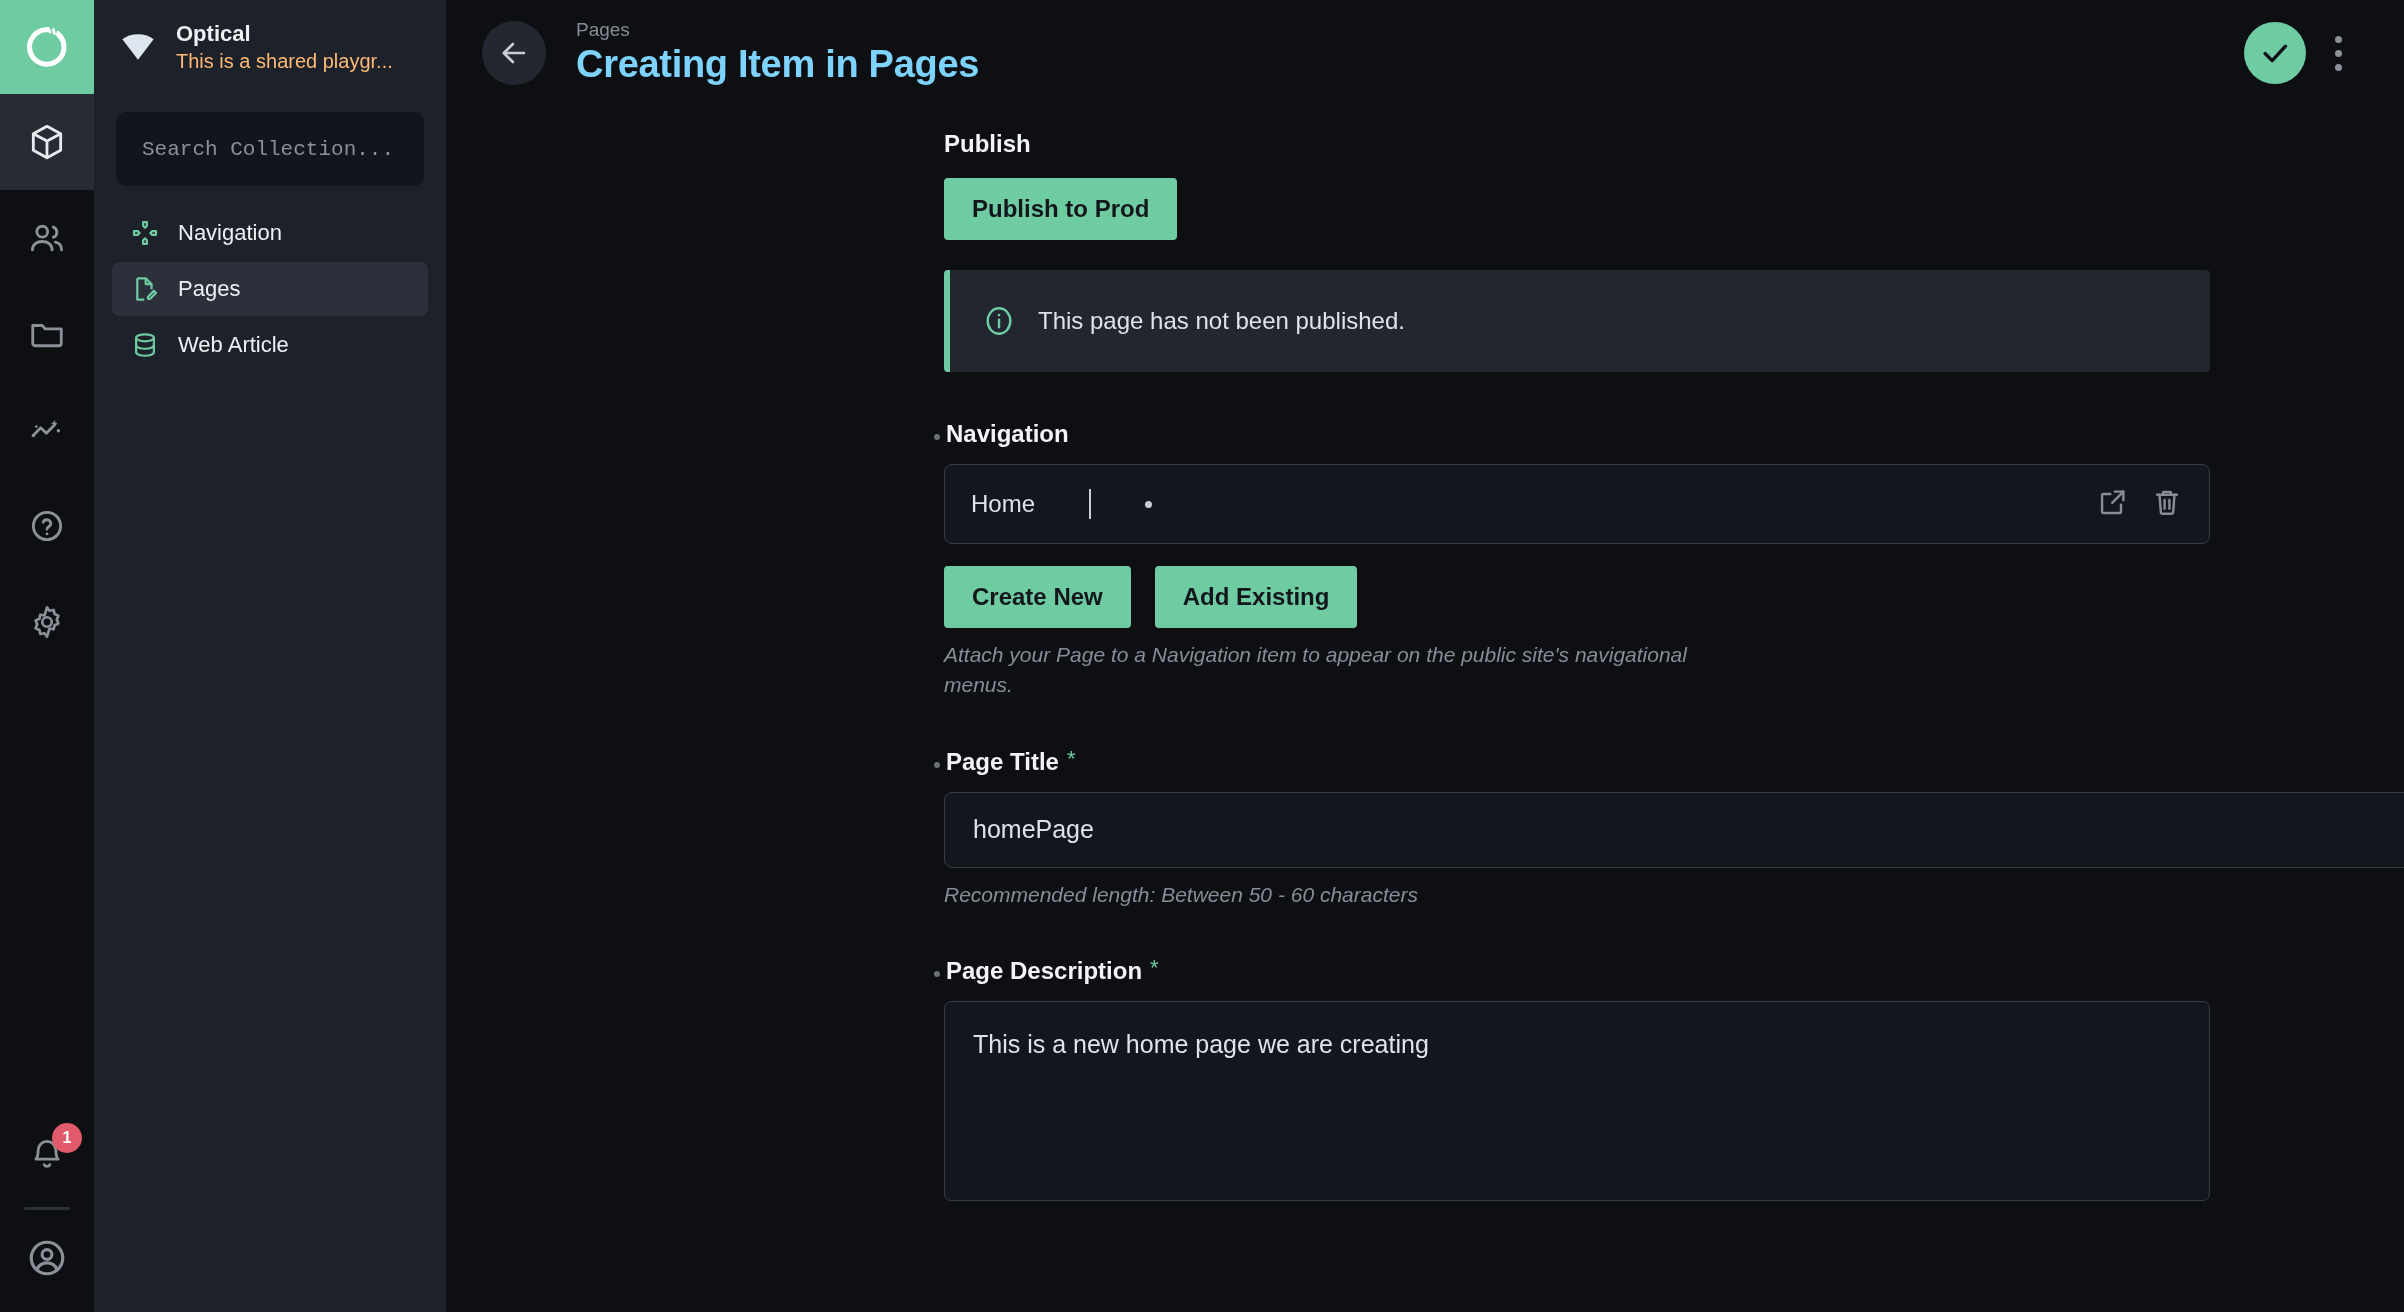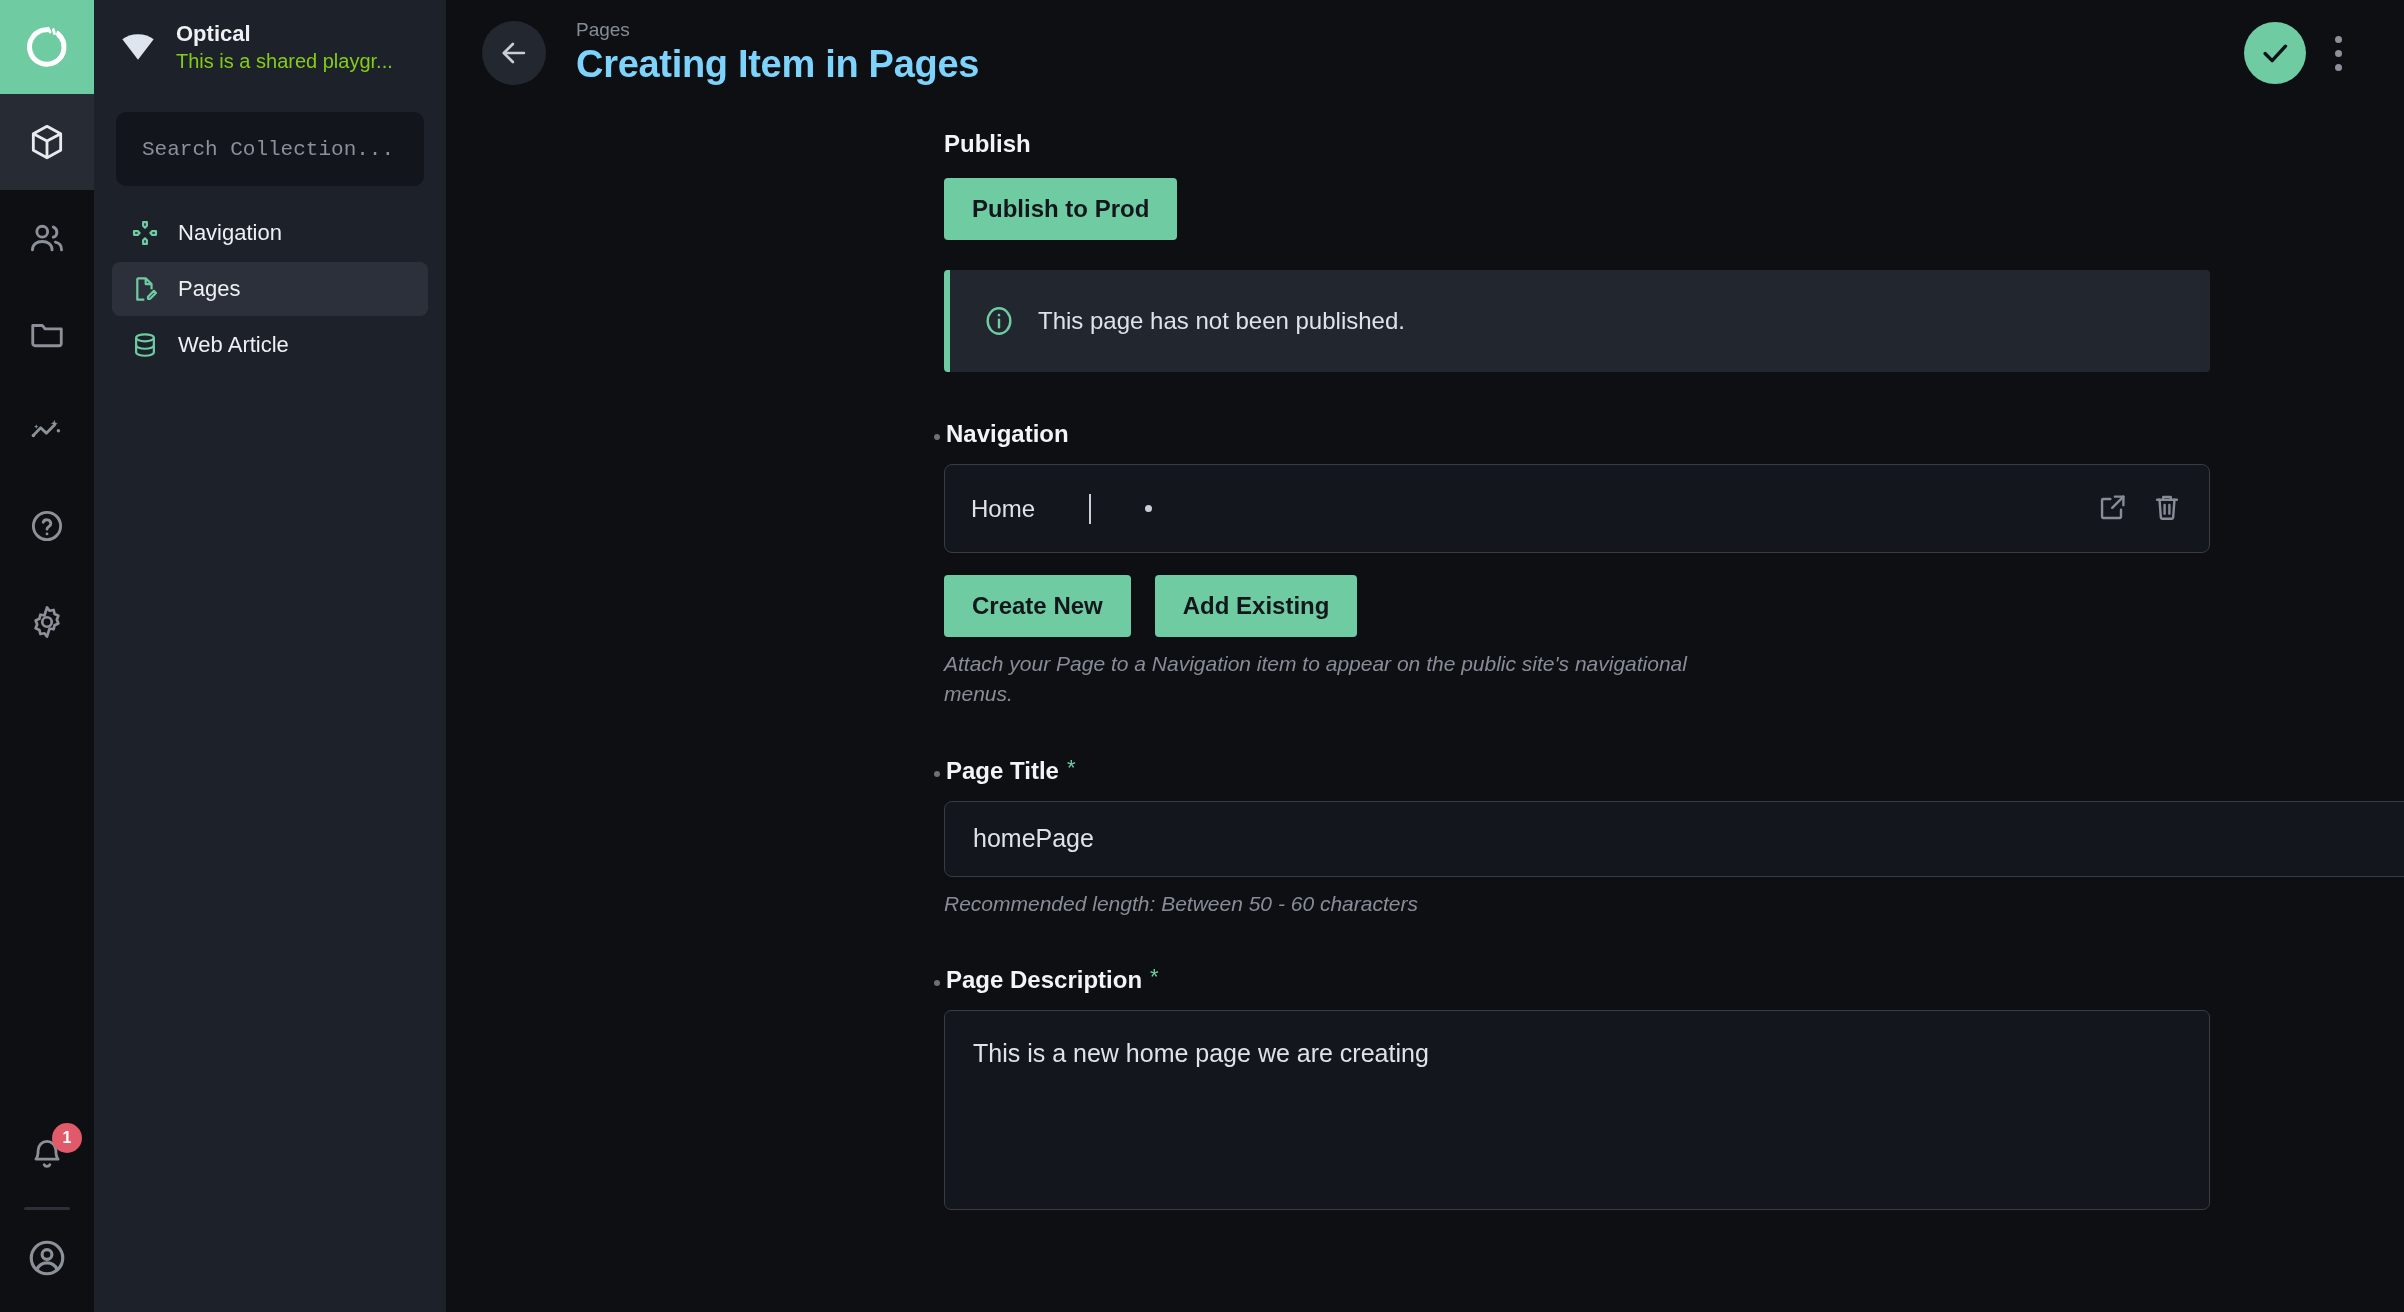--- a/index.html
+++ b/index.html
@@ -54,21 +54,21 @@
     background: #1d212a;
     display: flex; flex-direction: column;
   }
   .side-head {
     height: 94px; display: flex; align-items: center; gap: 18px;
     padding: 0 26px 0 24px;
   }
   .side-head-txt { display: flex; flex-direction: column; justify-content: center; min-width: 0; }
   .side-title { font-size: 22px; font-weight: bold; color: #eef0f3; line-height: 1.25; }
   .side-sub {
-    font-size: 20px; color: #84cc16; line-height: 1.3;
+    font-size: 20px; color: #fdba74; line-height: 1.3;
     white-space: nowrap; overflow: hidden; text-overflow: ellipsis; max-width: 250px;
   }
   .search-wrap { padding: 18px 22px 14px; }
   .search-box {
     width: 308px; height: 74px; border-radius: 10px;
     background: #12151b; border: none;
     color: #8b9099; font-size: 21px;
     font-family: Liberation Mono, monospace;
     padding: 0 26px;
   }
@@ -131,21 +131,21 @@
   .notice-ico { width: 34px; height: 34px; color: #6ecba2; flex: 0 0 34px; }
   .notice-txt { font-size: 24px; color: #dfe3e9; }
 
   .field { margin-top: 48px; }
   .lbl-row { display: flex; align-items: flex-start; gap: 6px; margin-bottom: 16px; margin-left: -10px; }
   .lbl-dot { width: 6px; height: 6px; border-radius: 50%; background: #6a7079; margin-top: 14px; flex: 0 0 6px; }
   .lbl { font-size: 24px; font-weight: bold; color: #f2f4f7; }
   .req { color: #6ecba2; font-size: 22px; line-height: 1; margin-left: 2px; }
 
   .relbox {
-    width: 1266px; height: 89px;
+    width: 1266px; height: 80px;
     background: #13161c; border: 1px solid #373c46; border-radius: 8px;
     display: flex; align-items: center; padding: 0 26px; gap: 40px;
   }
   .rel-label { font-size: 24px; color: #dfe3e9; }
   .rel-sep { width: 2px; height: 30px; background: #c9ced6; margin: 0 14px; }
   .rel-dot { width: 7px; height: 7px; border-radius: 50%; background: #c9ced6; }
   .rel-actions { margin-left: auto; display: flex; align-items: center; gap: 22px; color: #878d98; }
 
   .btn-row { display: flex; gap: 24px; margin-top: 22px; }
   .help {

